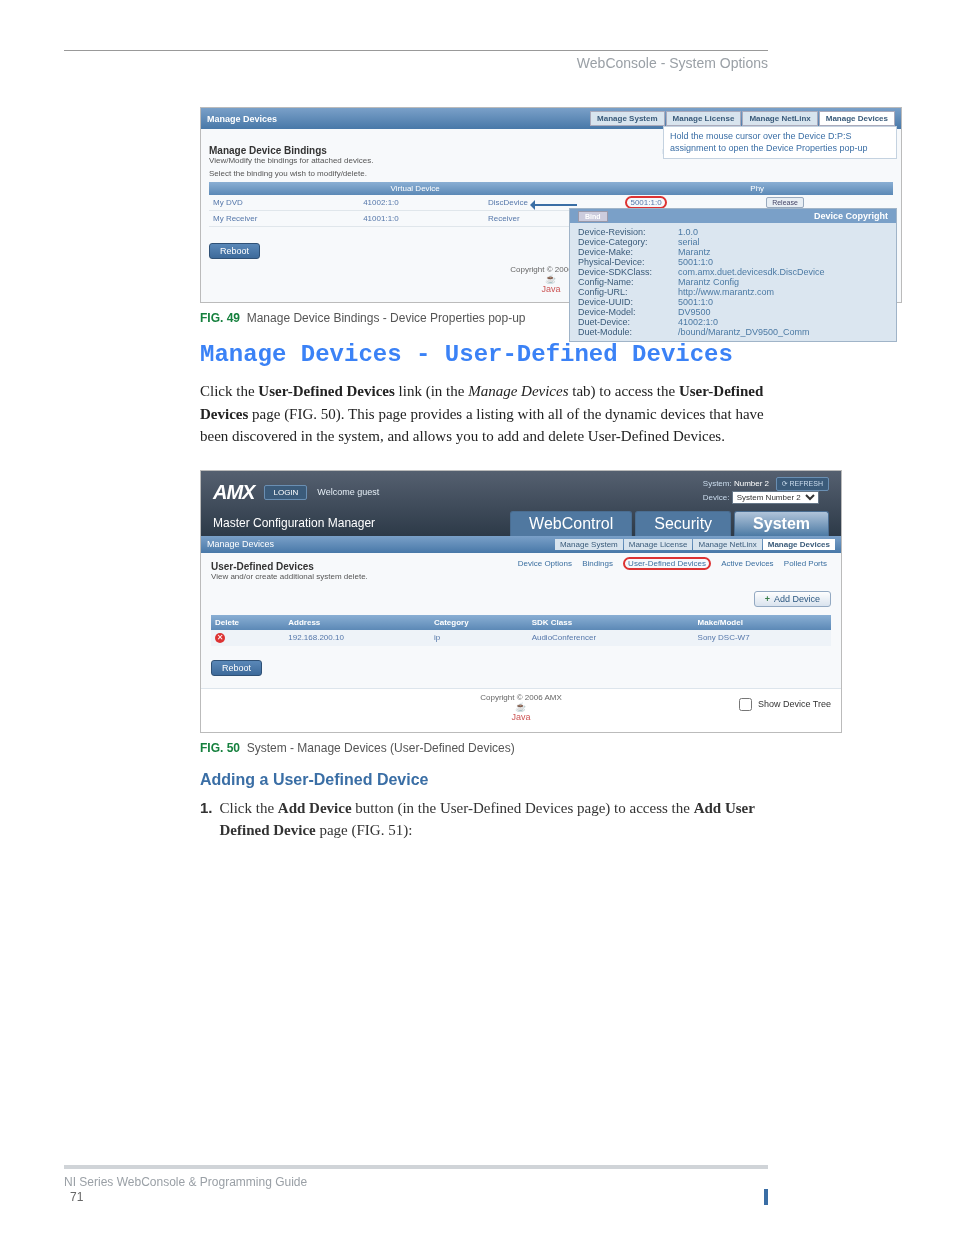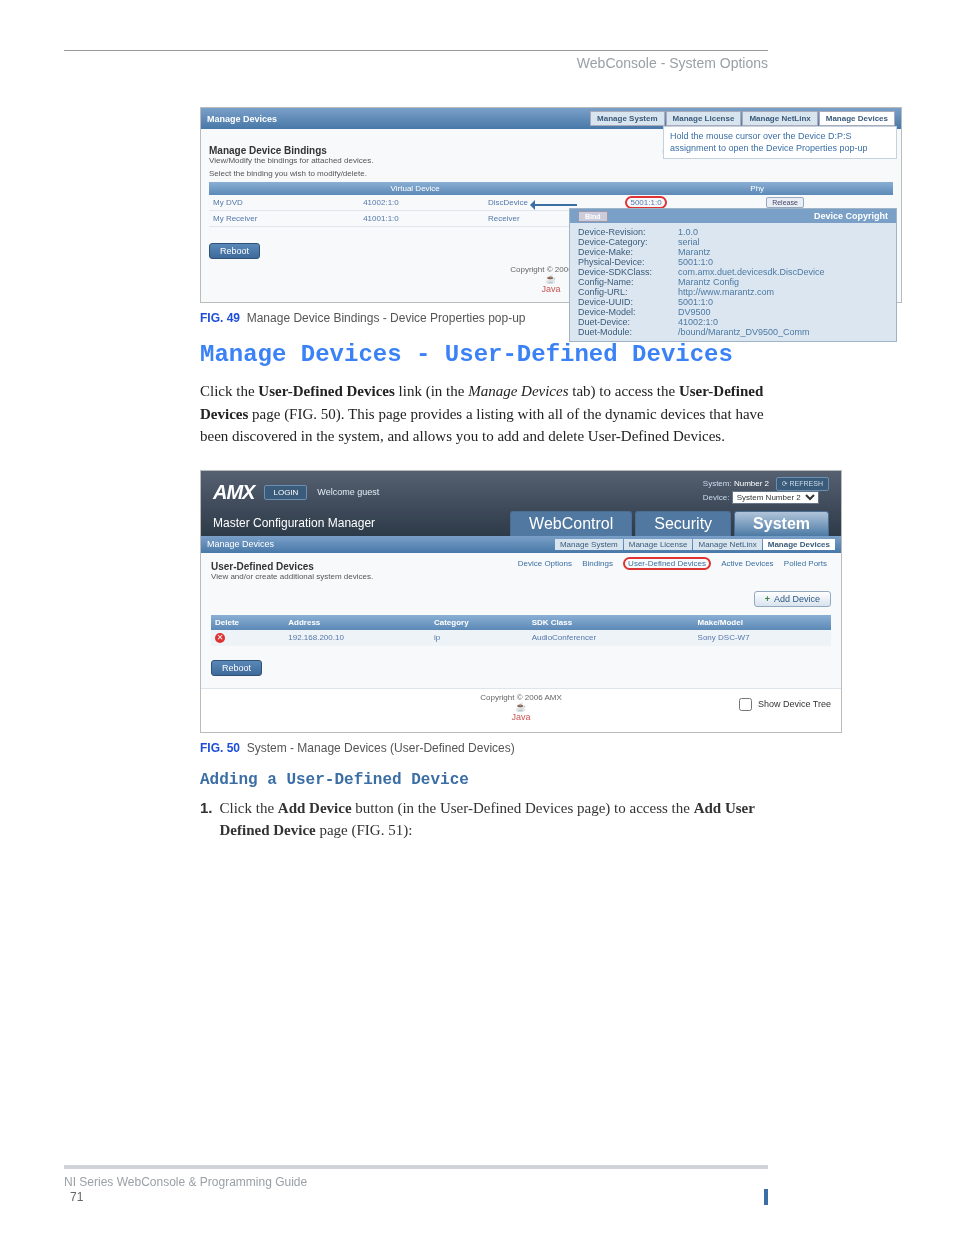--- a/index.html
+++ b/index.html
@@ -184,21 +184,21 @@
     top: -4px;
     border: 5px solid transparent;
     border-right-color: #3a6ea5;
   }
   .caption {
     font-family: Arial, sans-serif;
     font-size: 12px;
     color: #555;
     margin: 6px 0 16px 136px;
   }
-  .caption b { color: #1d4ed8; }
+  .caption b { color: #15803d; }
   h2.section {
     color: #3b82f6;
     font-family: Liberation Mono, monospace;
     font-weight: 600;
     font-size: 24px;
     margin: 10px 0 12px 136px;
   }
   .body-text {
     margin-left: 136px;
     font-size: 15px;
@@ -379,21 +379,21 @@
     position: absolute;
     right: 10px;
     top: 6px;
     color: #333;
     font-size: 9px;
   }
   .show-tree input { vertical-align: middle; }
 
   h3.sub {
     color: #3a6ea5;
-    font-family: Liberation Mono, monospace;
+    font-family: Liberation Sans, sans-serif;
     font-size: 16px;
     margin: 12px 0 8px 136px;
   }
   .step {
     margin-left: 136px;
     font-size: 15px;
     display: flex;
     line-height: 1.5;
   }
   .step .num {
@@ -585,21 +585,21 @@
           <span class="ttab">Manage System</span>
           <span class="ttab">Manage License</span>
           <span class="ttab">Manage NetLinx</span>
           <span class="ttab active">Manage Devices</span>
         </div>
       </div>
       <div class="fig50-body">
         <div style="display:flex; justify-content:space-between;">
           <div>
             <div class="section-head">User-Defined Devices</div>
-            <div class="section-sub">View and/or create additional system devices.</div>
+            <div class="section-sub">View and/or create additional system delete.</div>
           </div>
           <div class="links-row">
             <span>Device Options</span>
             <span>Bindings</span>
             <span class="oval-red">User-Defined Devices</span>
             <span>Active Devices</span>
             <span>Polled Ports</span>
           </div>
         </div>
         <span class="add-btn"><span class="plus">+</span><span>Add Device</span></span>

